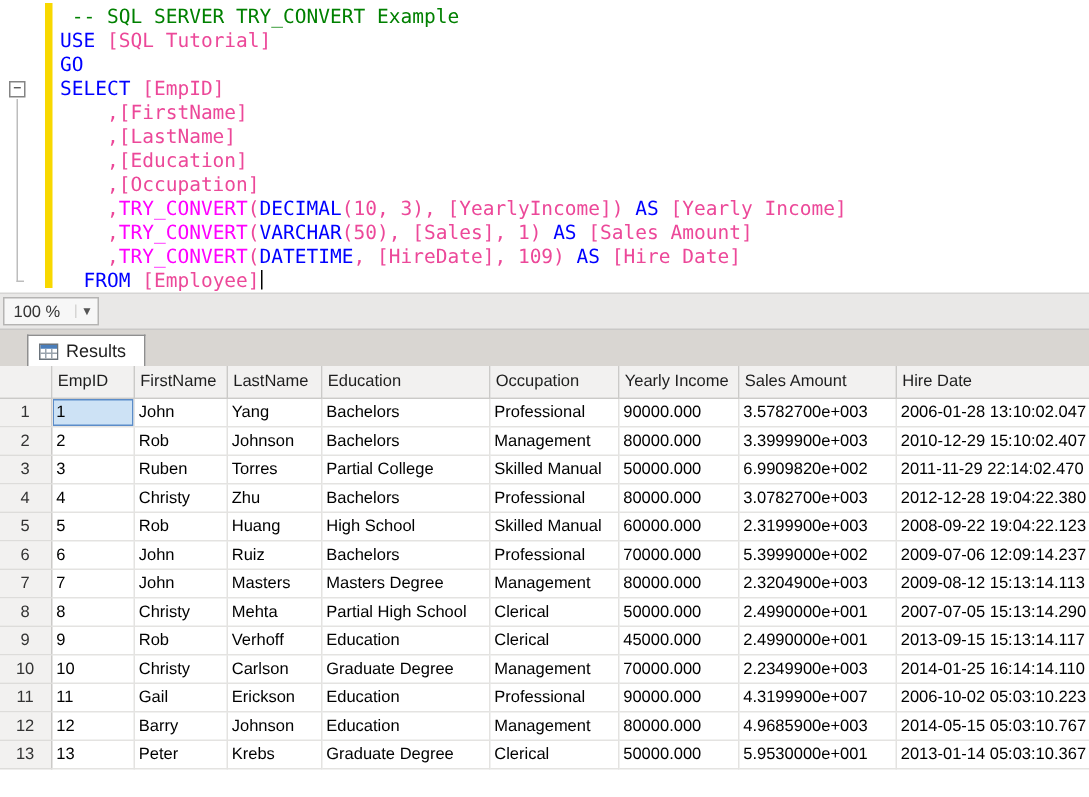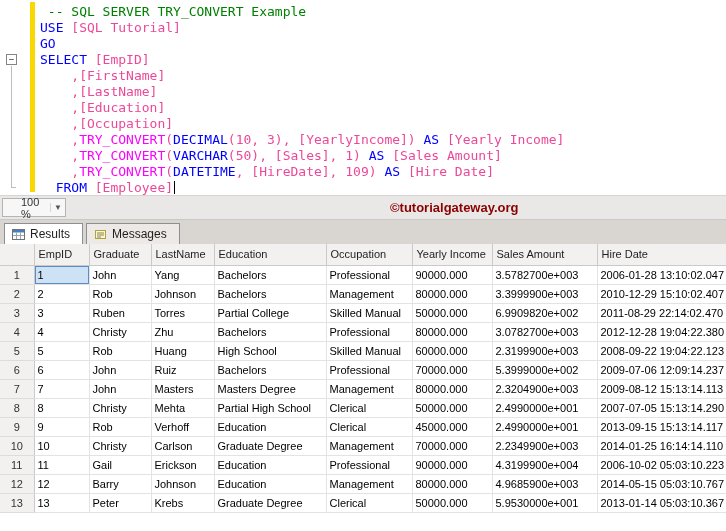--- a/index.html
+++ b/index.html
@@ -21,26 +21,26 @@
     font:13px/16px "DejaVu Sans Mono",monospace;white-space:pre;color:#000;overflow:hidden}
   .tok-k{color:var(--kw)} .tok-c{color:var(--cm)} .tok-f{color:var(--fn)} .tok-p{color:#ec4899}
   .code-line{height:16px}
   .code-line:last-child::after{content:"";display:inline-block;width:1px;height:13px;
     background:#000;vertical-align:-2px;margin-left:1px}
 
   
   .zoombar{position:relative;height:24px;background:#e9e8e7;border-bottom:1px solid #c9c8c7}
   .zoom-dd{position:absolute;left:2px;top:2px;height:19px;width:64px;background:#f7f7f7;
     border:1px solid #b5b4b3;display:flex;align-items:center;font-size:11px;color:#333;cursor:default}
-  .zoom-dd .lbl{flex:1;padding-left:18px}
+  .zoom-dd .lbl{flex:1;padding-left:6px}
   .zoom-dd .arr{width:15px;text-align:center;font-size:8px;color:#555;border-left:1px solid #d6d5d4}
   .watermark{position:absolute;left:390px;top:4px;font-size:13px;font-weight:bold;color:var(--wm)}
 
   
-  .tabstrip{height:24px;background:#d9d6d2;display:flex;align-items:flex-end;padding-left:4px;gap:3px}
+  .tabstrip{height:24px;background:#d9d6d2;display:flex;align-items:flex-end;padding-left:18px;gap:13px}
   .tab{height:21px;display:flex;align-items:center;gap:5px;padding:0 12px 0 7px;font-size:12px;
     border:1px solid #8f8f8f;border-bottom:none;background:#ece9e6;color:#1e1e1e;cursor:default}
   .tab.active{background:#fff}
   .tab .icon{display:inline-flex;width:13px;height:13px}
 
   
   .grid-wrap{height:287px;background:#fff;overflow:hidden}
   table{border-collapse:collapse;table-layout:fixed;width:726px;font-size:11px}
   th{height:21px;background:#f2f1f0;border-right:1px solid #cbcac8;border-bottom:1px solid #cbcac8;
     font-weight:normal;text-align:left;padding:0 4px;color:#1e1e1e;overflow:hidden;white-space:nowrap}
@@ -61,67 +61,55 @@
     <div class="fold-line"></div>
     <div class="track-strip"></div>
     <div class="code" id="code-lines"><div class="code-line"><span class="tok-p"> </span><span class="tok-c">-- SQL SERVER TRY_CONVERT Example</span></div><div class="code-line"><span class="tok-k">USE</span><span class="tok-p"> [SQL Tutorial]</span></div><div class="code-line"><span class="tok-k">GO</span></div><div class="code-line"><span class="tok-k">SELECT</span><span class="tok-p"> [EmpID]</span></div><div class="code-line"><span class="tok-p">    ,[FirstName]</span></div><div class="code-line"><span class="tok-p">    ,[LastName]</span></div><div class="code-line"><span class="tok-p">    ,[Education]</span></div><div class="code-line"><span class="tok-p">    ,[Occupation]</span></div><div class="code-line"><span class="tok-p">    ,</span><span class="tok-f">TRY_CONVERT</span><span class="tok-p">(</span><span class="tok-k">DECIMAL</span><span class="tok-p">(10, 3), [YearlyIncome]) </span><span class="tok-k">AS</span><span class="tok-p"> [Yearly Income]</span></div><div class="code-line"><span class="tok-p">    ,</span><span class="tok-f">TRY_CONVERT</span><span class="tok-p">(</span><span class="tok-k">VARCHAR</span><span class="tok-p">(50), [Sales], 1) </span><span class="tok-k">AS</span><span class="tok-p"> [Sales Amount]</span></div><div class="code-line"><span class="tok-p">    ,</span><span class="tok-f">TRY_CONVERT</span><span class="tok-p">(</span><span class="tok-k">DATETIME</span><span class="tok-p">, [HireDate], 109) </span><span class="tok-k">AS</span><span class="tok-p"> [Hire Date]</span></div><div class="code-line"><span class="tok-p">  </span><span class="tok-k">FROM</span><span class="tok-p"> [Employee]</span></div></div>
   </div>
 
   <div class="zoombar">
     <div class="zoom-dd">
       <span class="lbl">100 %</span>
       <span class="arr">▼</span>
     </div>
-    <div class="watermark">©tutorialgateway.org</div>
   </div>
 
   <div class="tabstrip">
     <div class="tab active">
       <span class="icon">
         <svg width="13" height="13" viewBox="0 0 13 13">
           <rect x="0.5" y="1.5" width="12" height="10" fill="#ffffff" stroke="#6a737b"></rect>
           <rect x="1" y="2" width="11" height="2.5" fill="#4a7ebb"></rect>
           <line x1="1" y1="7.5" x2="12" y2="7.5" stroke="#9aa4ad"></line>
           <line x1="4.5" y1="4.5" x2="4.5" y2="11" stroke="#9aa4ad"></line>
           <line x1="8.5" y1="4.5" x2="8.5" y2="11" stroke="#9aa4ad"></line>
         </svg>
       </span>
       <span>Results</span>
-    </div>
-    <div class="tab">
-      <span class="icon">
-        <svg width="13" height="13" viewBox="0 0 13 13">
-          <rect x="1.5" y="2.5" width="10" height="8" fill="#fdf6c9" stroke="#b0a23e"></rect>
-          <line x1="3" y1="5" x2="10" y2="5" stroke="#8a8456"></line>
-          <line x1="3" y1="7" x2="10" y2="7" stroke="#8a8456"></line>
-          <line x1="3" y1="9" x2="7" y2="9" stroke="#8a8456"></line>
-        </svg>
-      </span>
-      <span>Messages</span>
     </div>
   </div>
 
   <div class="grid-wrap">
     <table id="results-table">
         <colgroup>
           <col style="width: 34px;">
           <col style="width: 55px;">
           <col style="width: 62px;">
           <col style="width: 63px;">
           <col style="width: 112px;">
           <col style="width: 86px;">
           <col style="width: 80px;">
           <col style="width: 105px;">
           <col style="width: 129px;">
         </colgroup>
         <thead>
           <tr>
             <th></th>
             <th>EmpID</th>
-            <th>Graduate</th>
+            <th>FirstName</th>
             <th>LastName</th>
             <th>Education</th>
             <th>Occupation</th>
             <th>Yearly Income</th>
             <th>Sales Amount</th>
             <th>Hire Date</th>
           </tr>
         </thead>
         <tbody>
           <tr>
@@ -148,21 +136,21 @@
           </tr>
           <tr>
             <td class="rownum">3</td>
             <td>3</td>
             <td>Ruben</td>
             <td>Torres</td>
             <td>Partial College</td>
             <td>Skilled Manual</td>
             <td class="num">50000.000</td>
             <td class="num">6.9909820e+002</td>
-            <td class="num">2011-08-29 22:14:02.470</td>
+            <td class="num">2011-11-29 22:14:02.470</td>
           </tr>
           <tr>
             <td class="rownum">4</td>
             <td>4</td>
             <td>Christy</td>
             <td>Zhu</td>
             <td>Bachelors</td>
             <td>Professional</td>
             <td class="num">80000.000</td>
             <td class="num">3.0782700e+003</td>
@@ -235,21 +223,21 @@
             <td class="num">2014-01-25 16:14:14.110</td>
           </tr>
           <tr>
             <td class="rownum">11</td>
             <td>11</td>
             <td>Gail</td>
             <td>Erickson</td>
             <td>Education</td>
             <td>Professional</td>
             <td class="num">90000.000</td>
-            <td class="num">4.3199900e+004</td>
+            <td class="num">4.3199900e+007</td>
             <td class="num">2006-10-02 05:03:10.223</td>
           </tr>
           <tr>
             <td class="rownum">12</td>
             <td>12</td>
             <td>Barry</td>
             <td>Johnson</td>
             <td>Education</td>
             <td>Management</td>
             <td class="num">80000.000</td>

